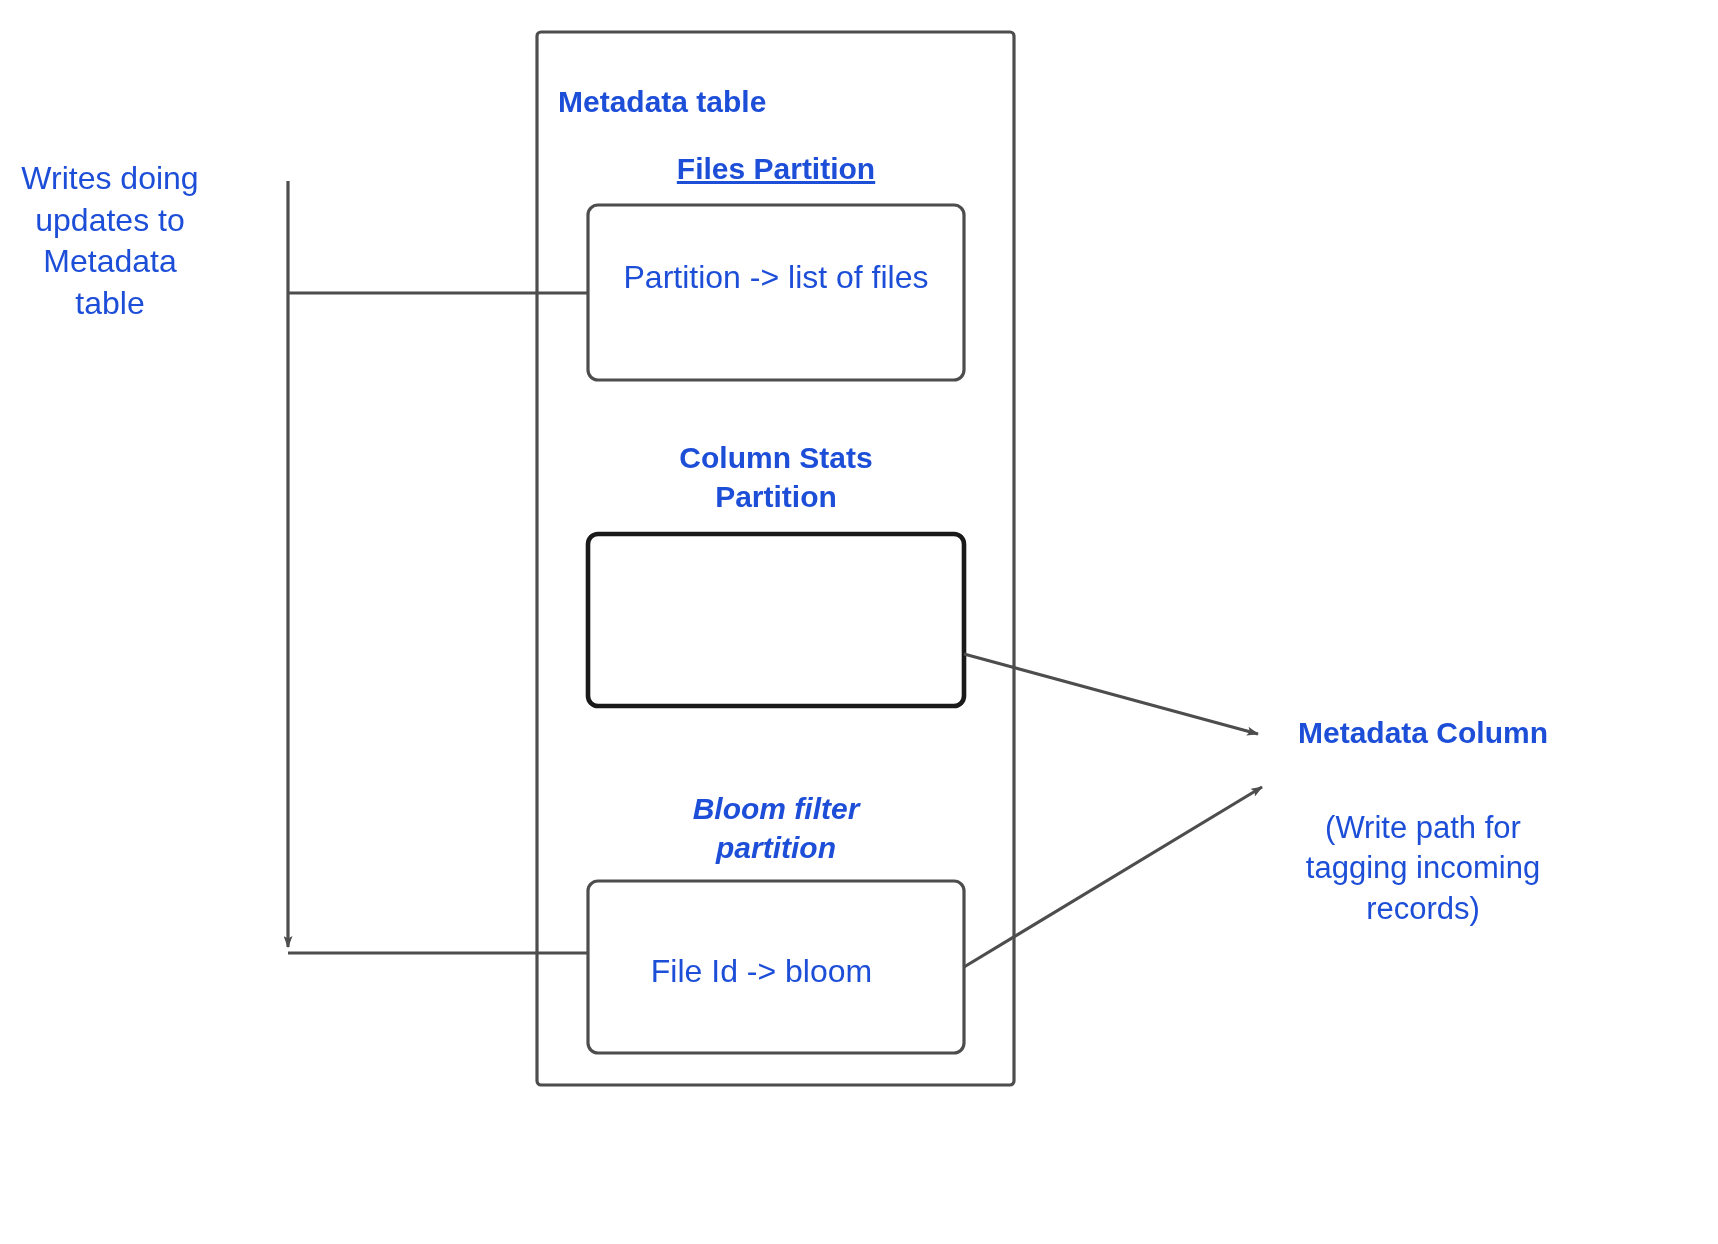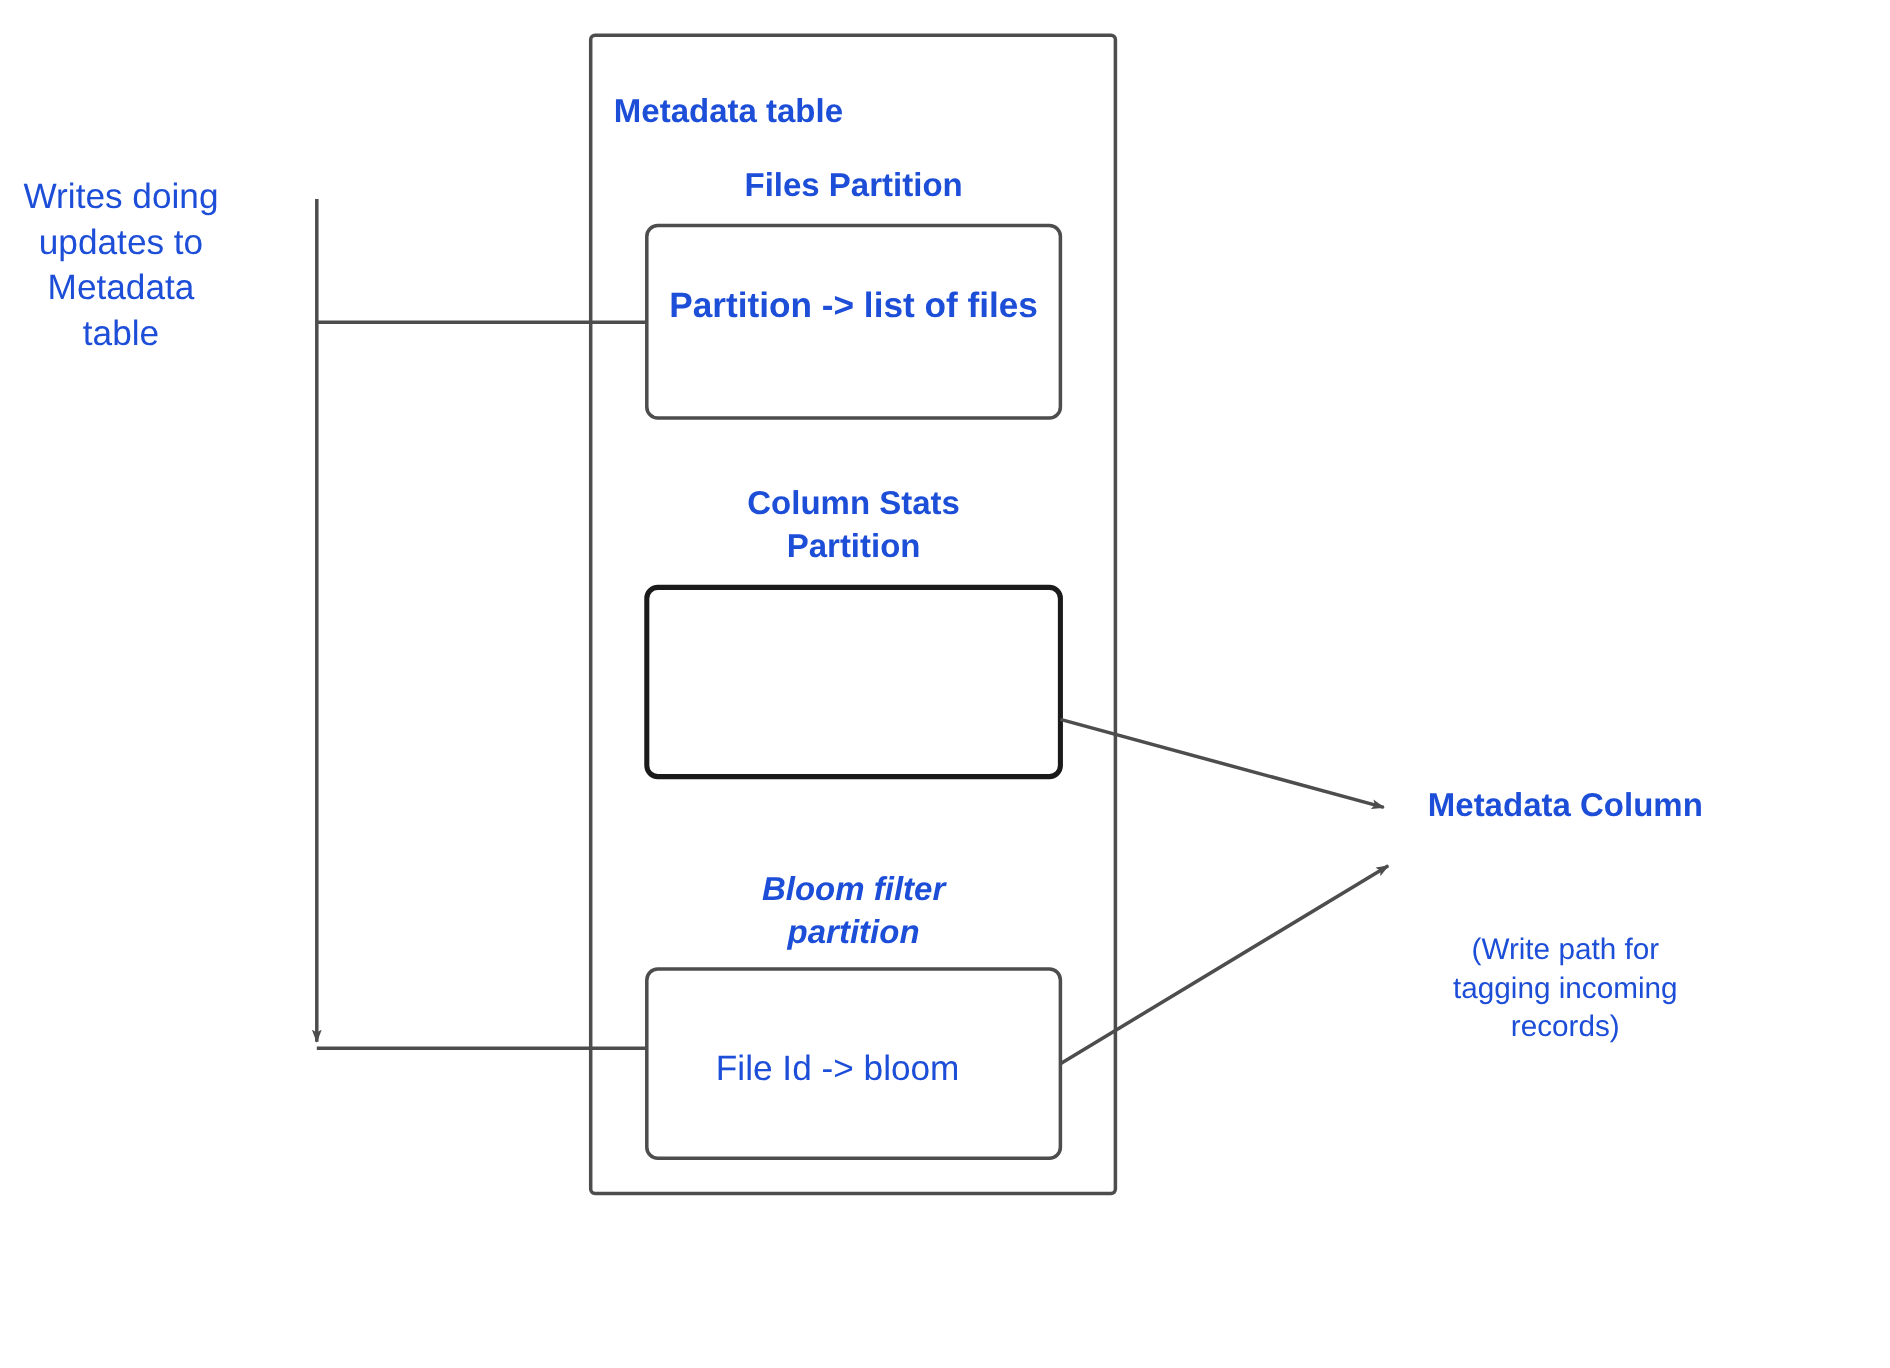--- a/index.html
+++ b/index.html
@@ -30,21 +30,21 @@
     position: absolute;
     text-align: center;
     line-height: 1.30;
     white-space: pre-line;
     color: #1d4ed8;
   }
   .bold { font-weight: bold; }
   .sz-title   { font-size: 30px; }
   .sz-heading { font-size: 30px; }
   .sz-body    { font-size: 32px; }
-  .sz-note    { font-size: 27px; margin-top: 38px; }
+  .sz-note    { font-size: 31px; }
   .left-align { text-align: left; }
 </style>
 </head>
 <body>
 
 <div id="canvas">
 
   <svg class="layer" viewBox="0 0 1718 1244">
     <defs>
       <marker id="arrowhead" markerWidth="12" markerHeight="9" refX="11" refY="4.5" orient="auto" markerUnits="userSpaceOnUse">
@@ -70,23 +70,23 @@
 
     <path d="M964,967 L1262,787" fill="none" stroke="#4d4d4d" stroke-width="3.2" marker-end="url(#arrowhead)"></path>
   </svg>
 
   <div class="txt sz-body" style="left:10px; top:158px; width:200px;">Writes doing
 updates to
 Metadata table</div>
 
   <div class="txt sz-title bold left-align" style="left:558px; top:82px; width:330px;">Metadata table</div>
 
-  <div class="txt sz-heading bold" style="left:586px; top:149px; width:380px;">Files Partition</div>
+  <div class="txt sz-heading bold" style="left:586px; top:149px; width:380px;text-decoration:underline;">Files Partition</div>
 
-  <div class="txt sz-body" style="left:588px; top:257px; width:376px;font-weight:bold;">Partition -&gt; list of files</div>
+  <div class="txt sz-body" style="left:588px; top:257px; width:376px;">Partition -&gt; list of files</div>
 
   <div class="txt sz-heading bold" style="left:586px; top:438px; width:380px;">Column Stats
 Partition</div>
 
 
   <div class="txt sz-heading bold" style="left:586px; top:789px; width:380px;font-style:italic;">Bloom filter
 partition</div>
 
   <div class="txt sz-body" style="left:588px; top:951px; width:347px;">File Id -&gt; bloom</div>
 

